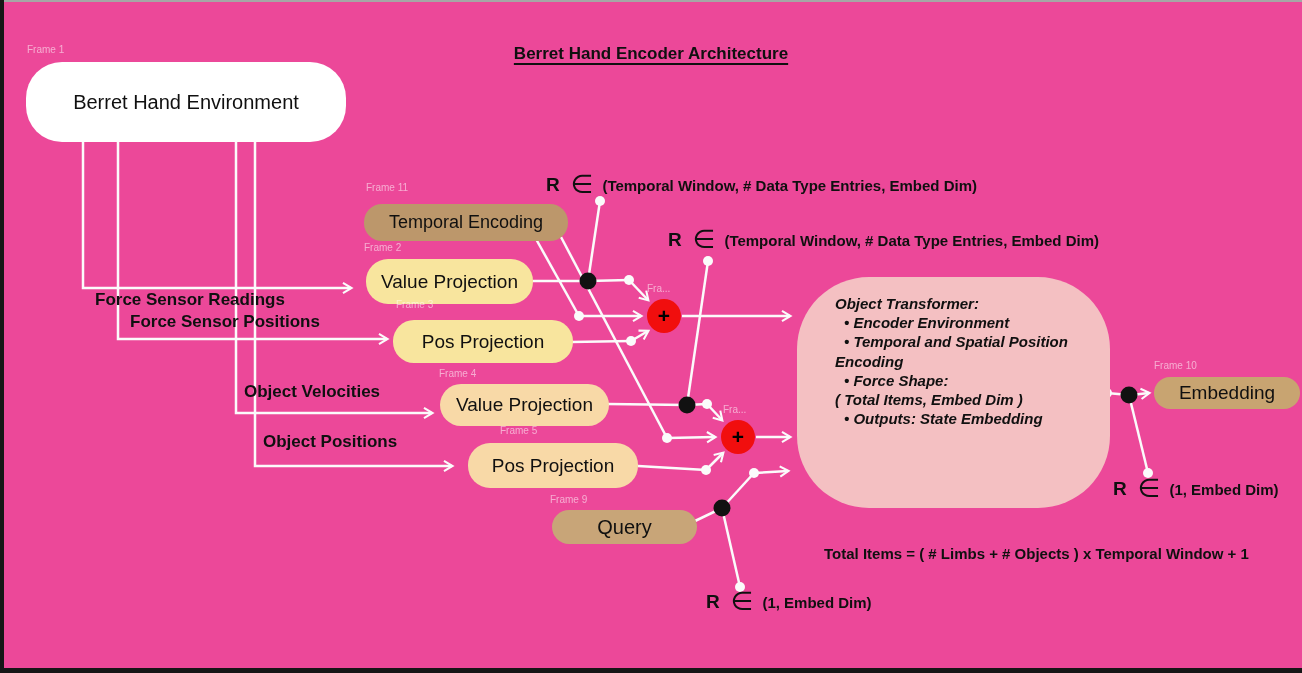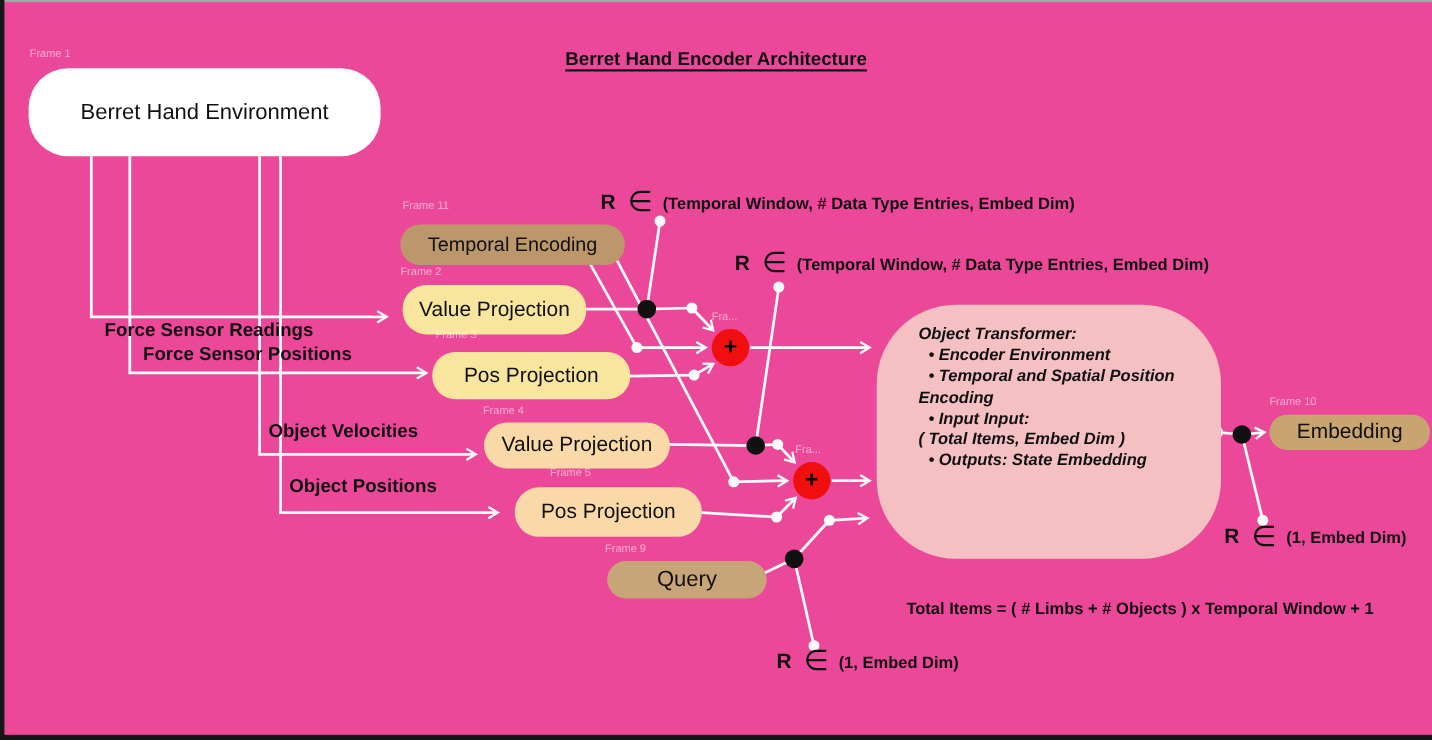--- a/index.html
+++ b/index.html
@@ -152,21 +152,21 @@
 
   <div class="sum" id="sum1">+</div>
   <div class="sum" id="sum2">+</div>
 
   <div id="transformer">
     <div class="content">
       <div>Object Transformer:</div>
       <div class="t-indent">•  Encoder Environment</div>
       <div class="t-indent">•  Temporal and Spatial Position</div>
       <div>Encoding</div>
-      <div class="t-indent">•  Input Input:</div>
+      <div class="t-indent">•  Force Shape:</div>
       <div>(  Total Items, Embed Dim )</div>
       <div class="t-indent">•  Outputs: State Embedding</div>
     </div>
   </div>
 
   <div class="lbl" id="lbl-fsr">Force Sensor Readings</div>
   <div class="lbl" id="lbl-fsp">Force Sensor Positions</div>
   <div class="lbl" id="lbl-ov">Object Velocities</div>
   <div class="lbl" id="lbl-op">Object Positions</div>
 

